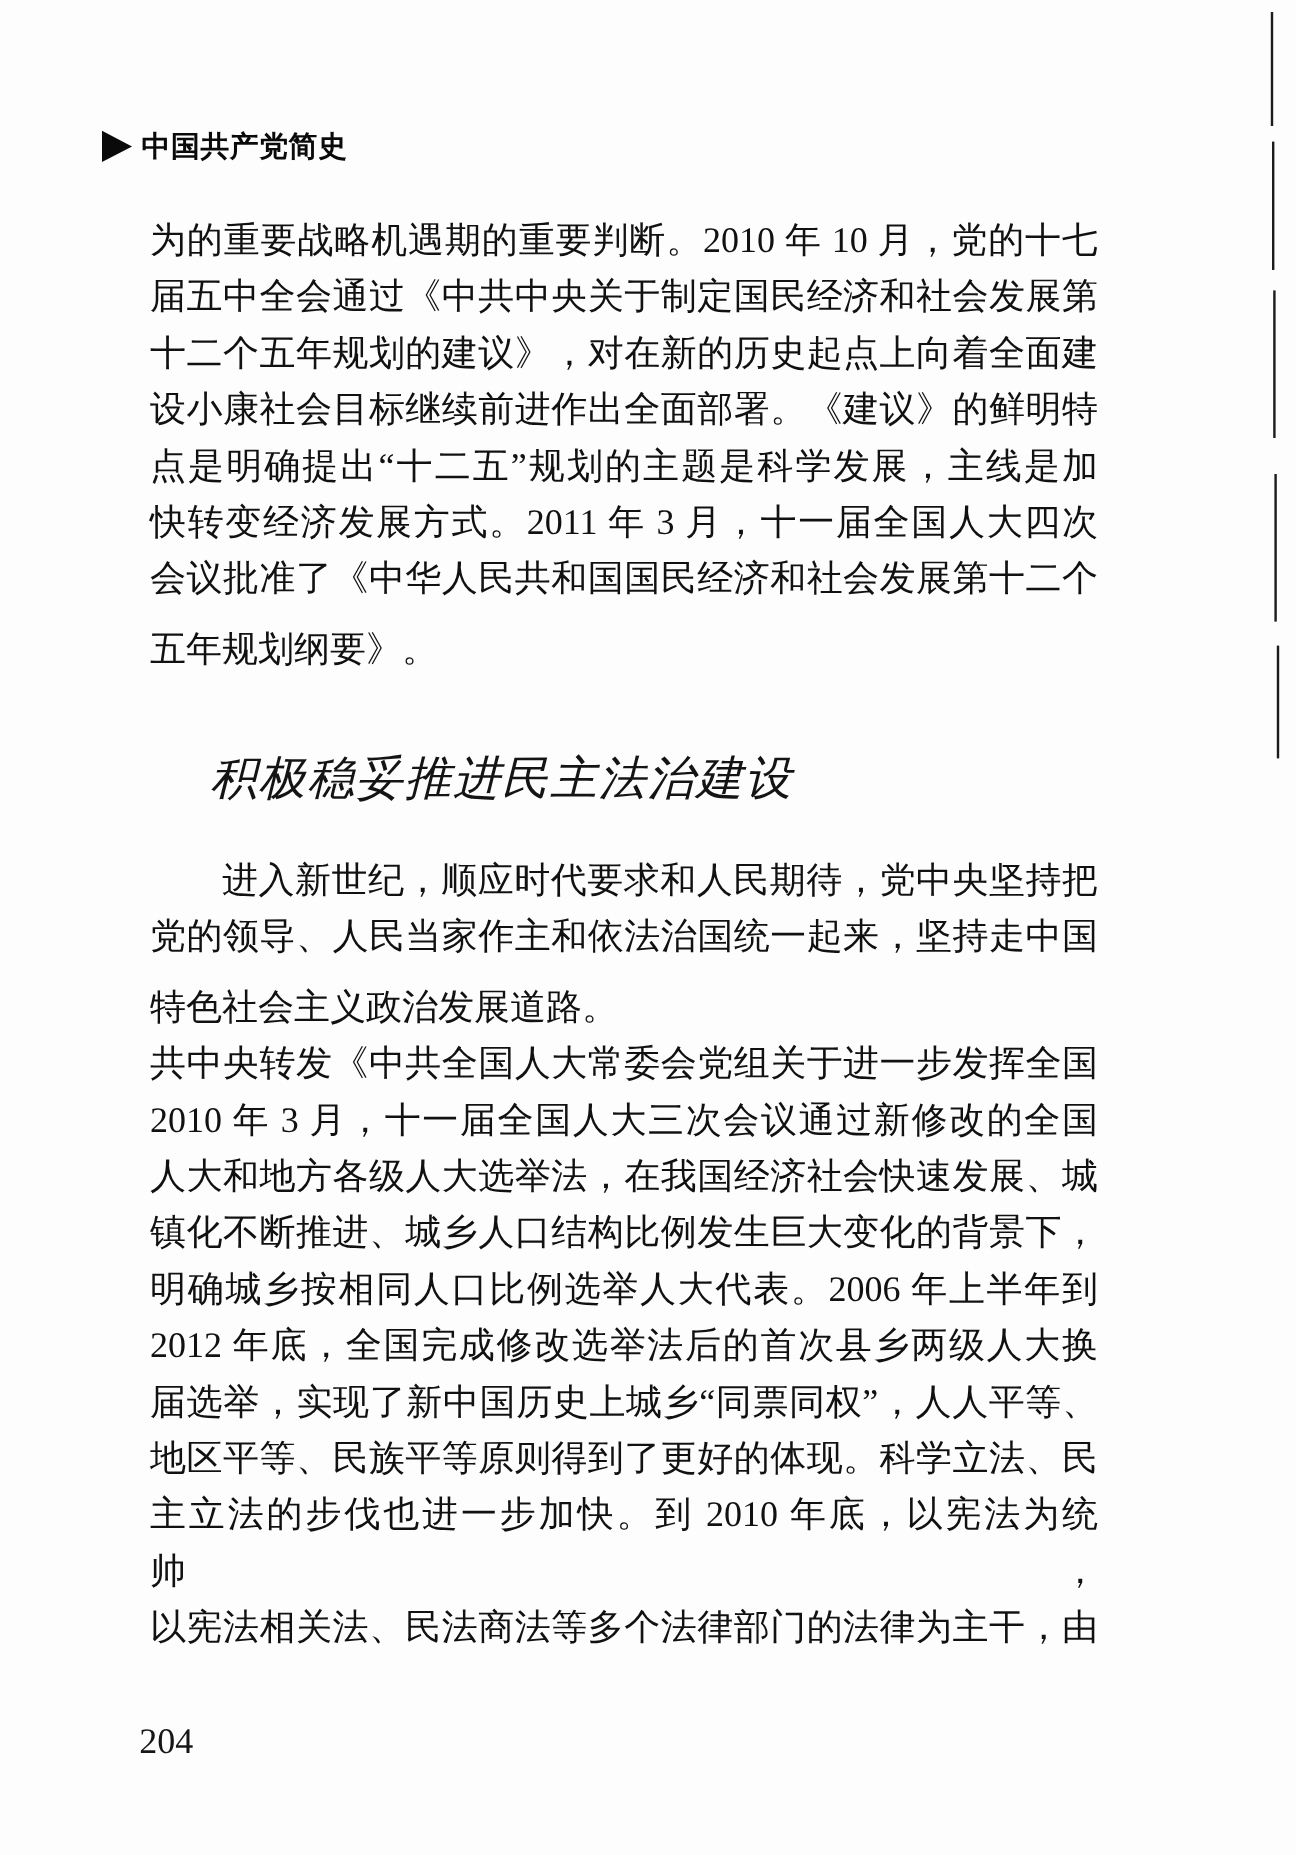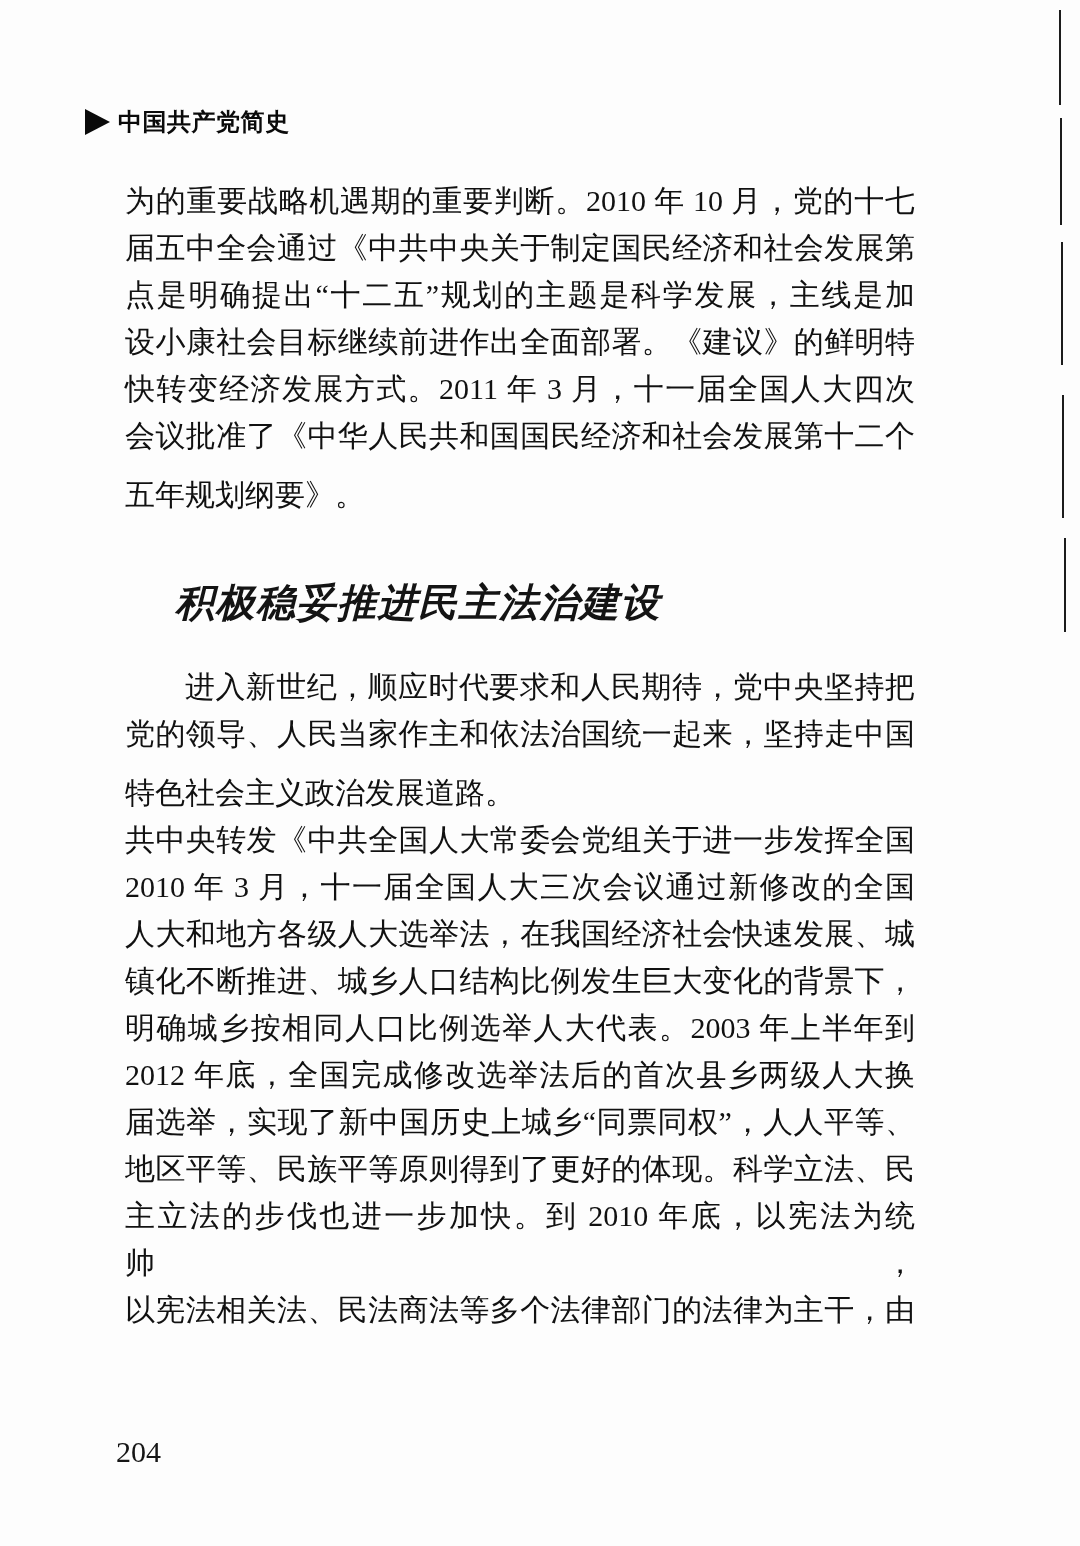--- a/index.html
+++ b/index.html
@@ -55,21 +55,21 @@
     white-space: normal;
   }
   .line.last { text-align-last: left; margin-top: 12px; }
   .line.indent { text-indent: 2em; }
 
   .section-heading {
     margin: 58px 0 33px 50px;
     font-size: 39px;
     line-height: 54px;
     font-style: italic;
-    font-weight: bold;
+    font-weight: normal;
     letter-spacing: 1.5px;
     color: #141414;
     white-space: nowrap;
   }
 
   .page-number {
     position: absolute;
     top: 1432px;
     left: 116px;
     font-size: 30px;
@@ -93,41 +93,42 @@
   <div class="running-header">
     <span class="tri-icon"></span>
     <span class="book-title">中国共产党简史</span>
   </div>
 
   <div class="content">
 
     <div class="para">
       <div class="line">为的重要战略机遇期的重要判断。2010 年 10 月，党的十七</div>
       <div class="line">届五中全会通过《中共中央关于制定国民经济和社会发展第</div>
+      <div class="line">十二个五年规划的建议》，对在新的历史起点上向着全面建</div>
+      <div class="line">设小康社会目标继续前进作出全面部署。《建议》的鲜明特</div>
       <div class="line">点是明确提出“十二五”规划的主题是科学发展，主线是加</div>
-      <div class="line">设小康社会目标继续前进作出全面部署。《建议》的鲜明特</div>
       <div class="line">快转变经济发展方式。2011 年 3 月，十一届全国人大四次</div>
       <div class="line">会议批准了《中华人民共和国国民经济和社会发展第十二个</div>
       <div class="line last">五年规划纲要》。</div>
     </div>
 
     <h2 class="section-heading">积极稳妥推进民主法治建设</h2>
 
     <div class="para">
       <div class="line indent">进入新世纪，顺应时代要求和人民期待，党中央坚持把</div>
       <div class="line">党的领导、人民当家作主和依法治国统一起来，坚持走中国</div>
       <div class="line last">特色社会主义政治发展道路。</div>
     </div>
 
     <div class="para">
       <div class="line">共中央转发《中共全国人大常委会党组关于进一步发挥全国</div>
       <div class="line">2010 年 3 月，十一届全国人大三次会议通过新修改的全国</div>
       <div class="line">人大和地方各级人大选举法，在我国经济社会快速发展、城</div>
       <div class="line">镇化不断推进、城乡人口结构比例发生巨大变化的背景下，</div>
-      <div class="line">明确城乡按相同人口比例选举人大代表。2003 年上半年到</div>
+      <div class="line">明确城乡按相同人口比例选举人大代表。2006 年上半年到</div>
       <div class="line">2012 年底，全国完成修改选举法后的首次县乡两级人大换</div>
       <div class="line">届选举，实现了新中国历史上城乡“同票同权”，人人平等、</div>
       <div class="line">地区平等、民族平等原则得到了更好的体现。科学立法、民</div>
       <div class="line">主立法的步伐也进一步加快。到 2010 年底，以宪法为统帅，</div>
       <div class="line">以宪法相关法、民法商法等多个法律部门的法律为主干，由</div>
     </div>
 
   </div>
 
   <div class="page-number">204</div>

